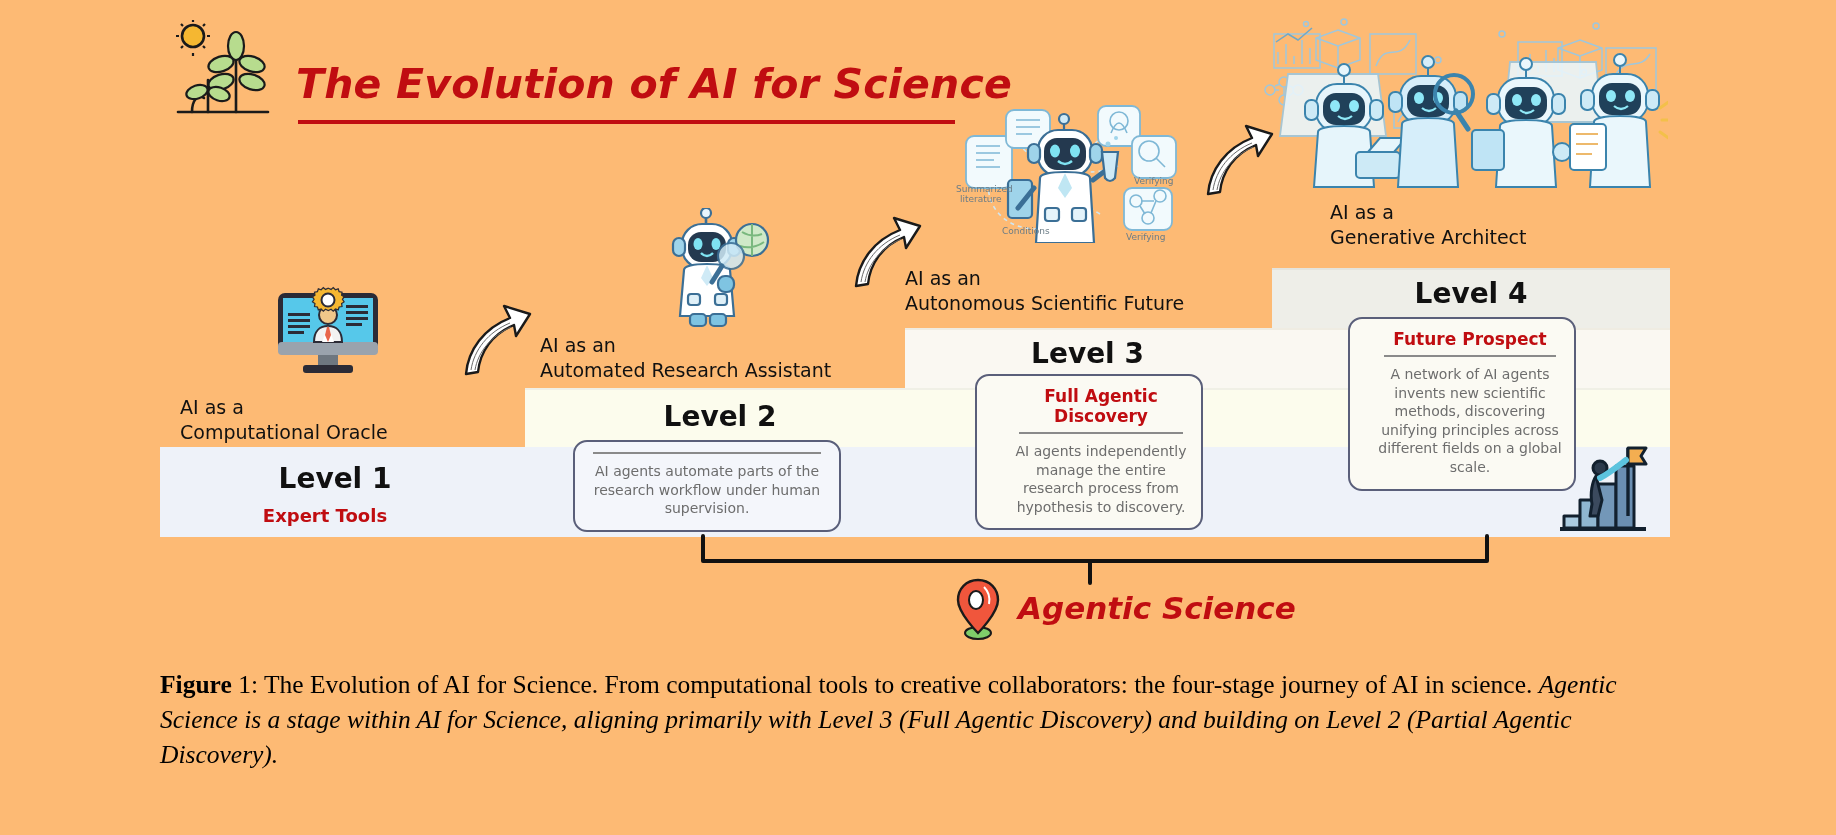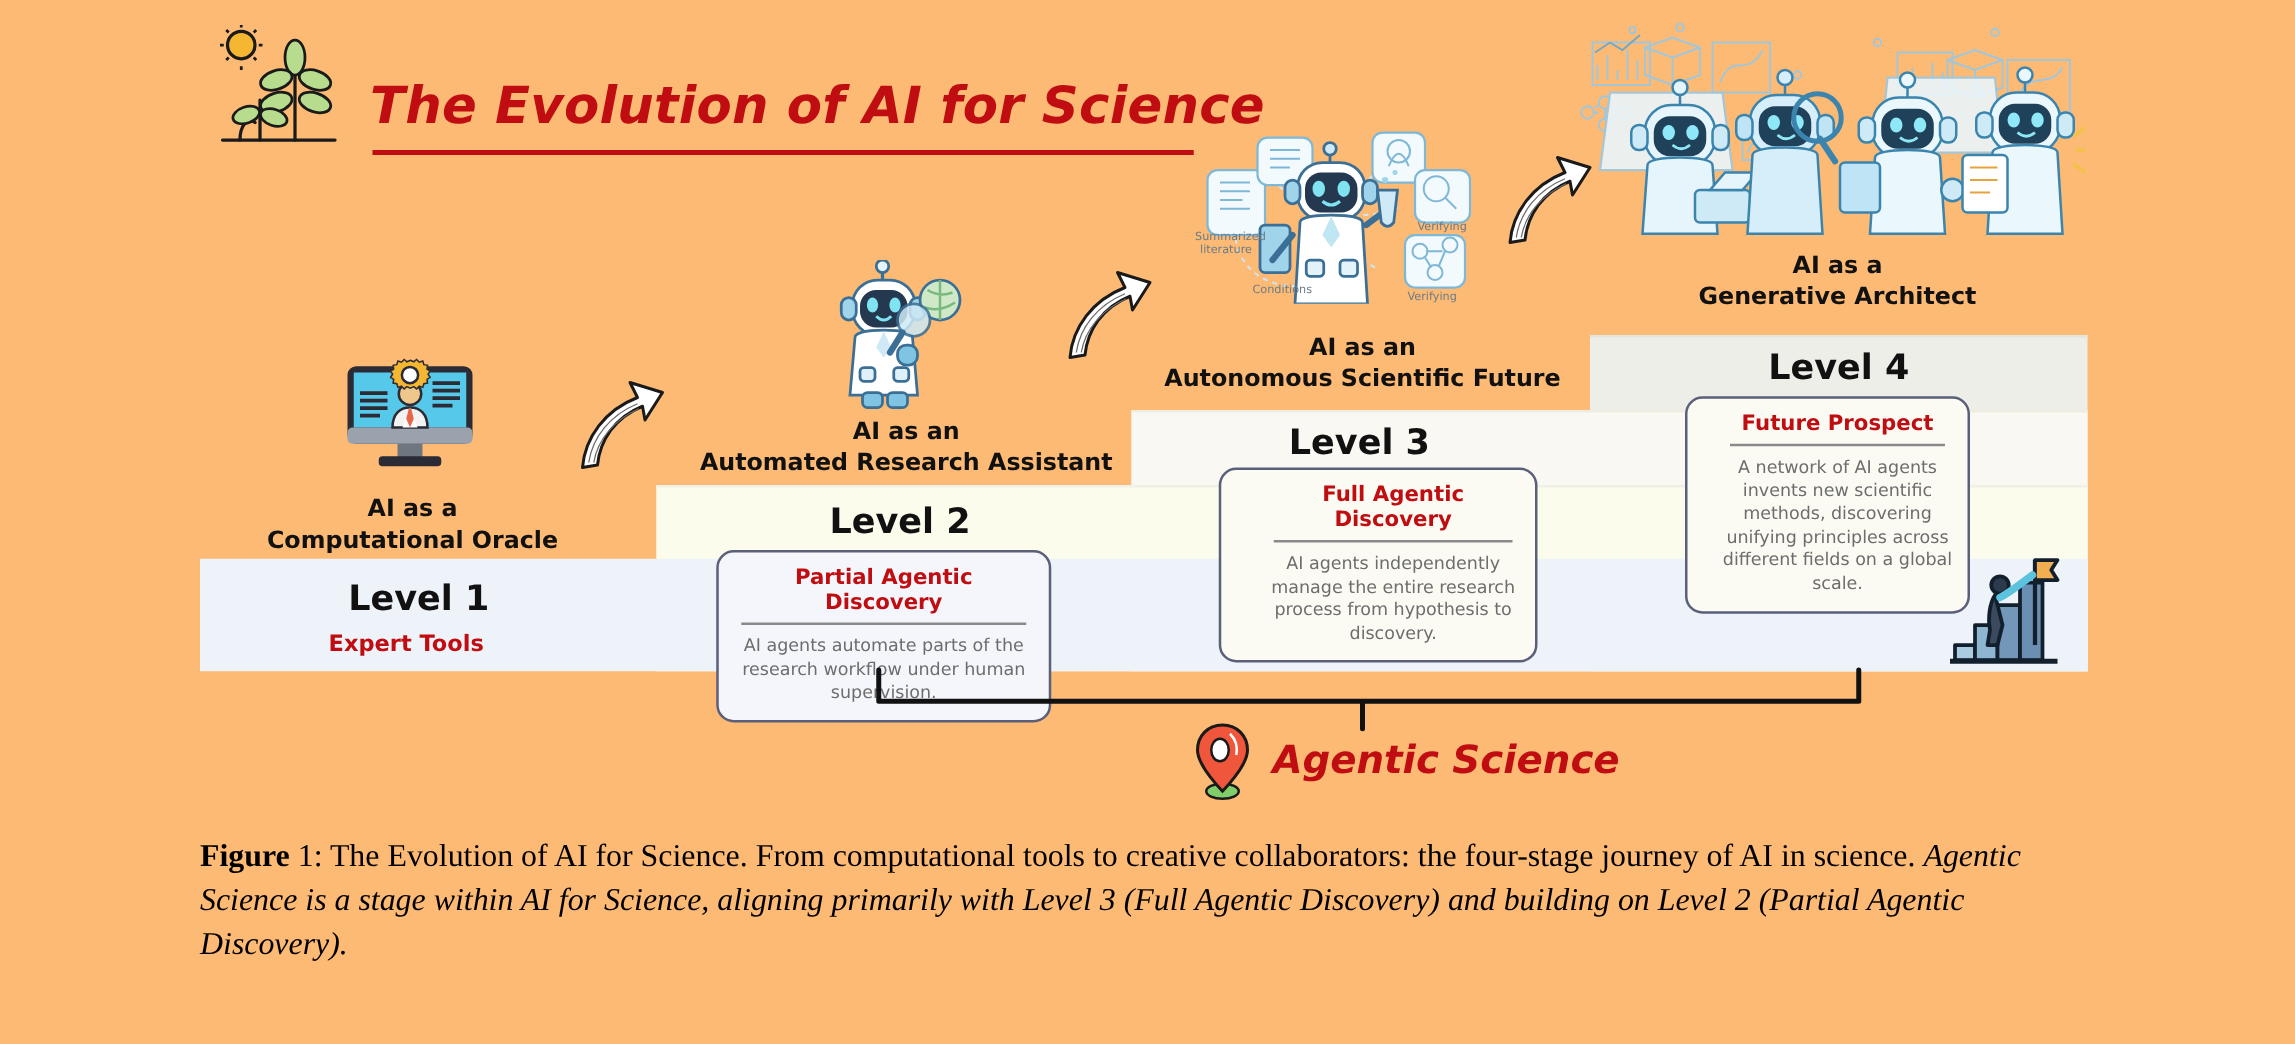--- a/index.html
+++ b/index.html
@@ -63,28 +63,28 @@
     font-family: "DejaVu Sans", sans-serif;
     font-size: 17px; font-weight: bold; color: #c00d11;
     padding-bottom: 6px;
   }
   .card-rule { height: 2px; background: #8a8a8a; margin: 0 6px 8px; }
   .card-body {
     font-family: "DejaVu Sans", sans-serif;
     font-size: 14px; line-height: 1.33; color: #6d6d6d;
   }
   .card-2 { left: 573px;  top: 440px; width: 268px; background:#f4f6fb; }
-  .card-3 { left: 975px;  top: 374px; width: 255px; padding-left: 36px; }
+  .card-3 { left: 975px;  top: 374px; width: 228px; padding-left: 36px; }
   .card-4 { left: 1348px; top: 317px; width: 228px; padding-left: 28px; }
 
   
   .stage-label {
-    position: absolute; text-align: center;
-    font-family: "DejaVu Sans", sans-serif;
-    font-size: 19px; font-weight: bold; color: #111; line-height: 1.32;
+    position: absolute; 
+    font-family: "DejaVu Sans", sans-serif;
+    font-size: 19px; font-weight: normal; color: #111; line-height: 1.32;
   }
   .lbl-1 { left: 180px;  top: 395px; width: 300px; }
   .lbl-2 { left: 540px;  top: 333px; width: 370px; }
   .lbl-3 { left: 905px;  top: 266px; width: 370px; }
   .lbl-4 { left: 1330px; top: 200px; width: 280px; }
 
   
   .illus { position: absolute; }
   .illus-1 { left: 270px;  top: 285px; width: 116px; height: 96px; }
   .illus-2 { left: 660px;  top: 208px; width: 112px; height: 120px; }
@@ -153,21 +153,20 @@
   <div class="step step-2"></div>
   <div class="step step-1"></div>
 
   <div class="step-title t1">Level 1</div>
   <div class="step-sub  s1">Expert Tools</div>
   <div class="step-title t2">Level 2</div>
   <div class="step-title t3">Level 3</div>
   <div class="step-title t4">Level 4</div>
 
   <div class="card card-2">
-    <div class="card-title">Partial Agentic Discovery</div>
     <div class="card-rule"></div>
     <div class="card-body">AI agents automate parts of the research workflow under human supervision.</div>
   </div>
 
   <div class="card card-3">
     <div class="card-title">Full Agentic Discovery</div>
     <div class="card-rule"></div>
     <div class="card-body">AI agents independently manage the entire research process from hypothesis to discovery.</div>
   </div>
 

